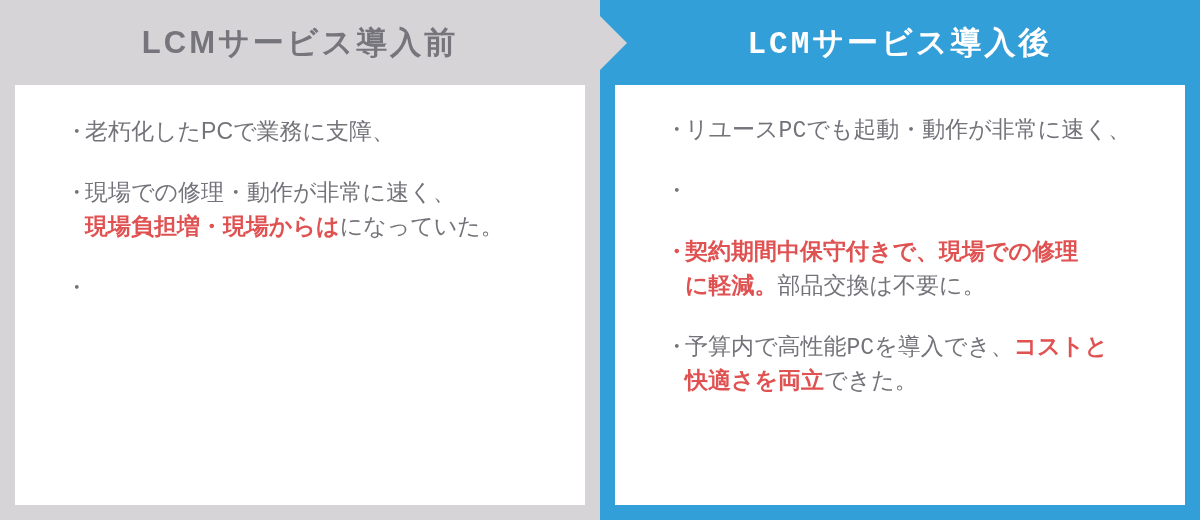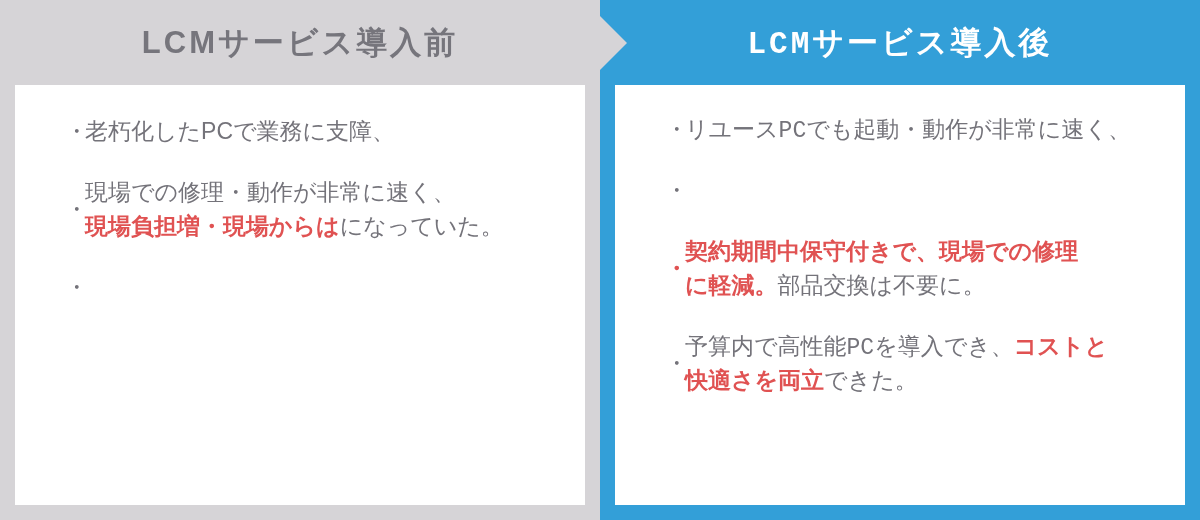--- a/index.html
+++ b/index.html
@@ -1,15 +1,15 @@
 <!DOCTYPE html>
 <html style="--panel-before-bg: #d6d4d7; --panel-after-bg: #339fd8; --card-bg: #ffffff; --text-gray: #74737a; --accent-red: #e05252; --title-before: #76757c; --title-after: #ffffff;"><head>
 <meta charset="utf-8">
 <style>
-  * { margin: 0; padding: 0; box-sizing: border-box; align-items: center; }
+  * { margin: 0; padding: 0; box-sizing: border-box; }
   html, body { background: #ffffff; }
   body {
     font-family: "Liberation Sans", "DejaVu Sans", sans-serif;
     width: 1200px; height: 520px; overflow: hidden;
   }
   .compare {
     width: 1200px; height: 520px;
     display: flex; position: relative;
   }
   .panel { width: 600px; height: 520px; position: relative; }

